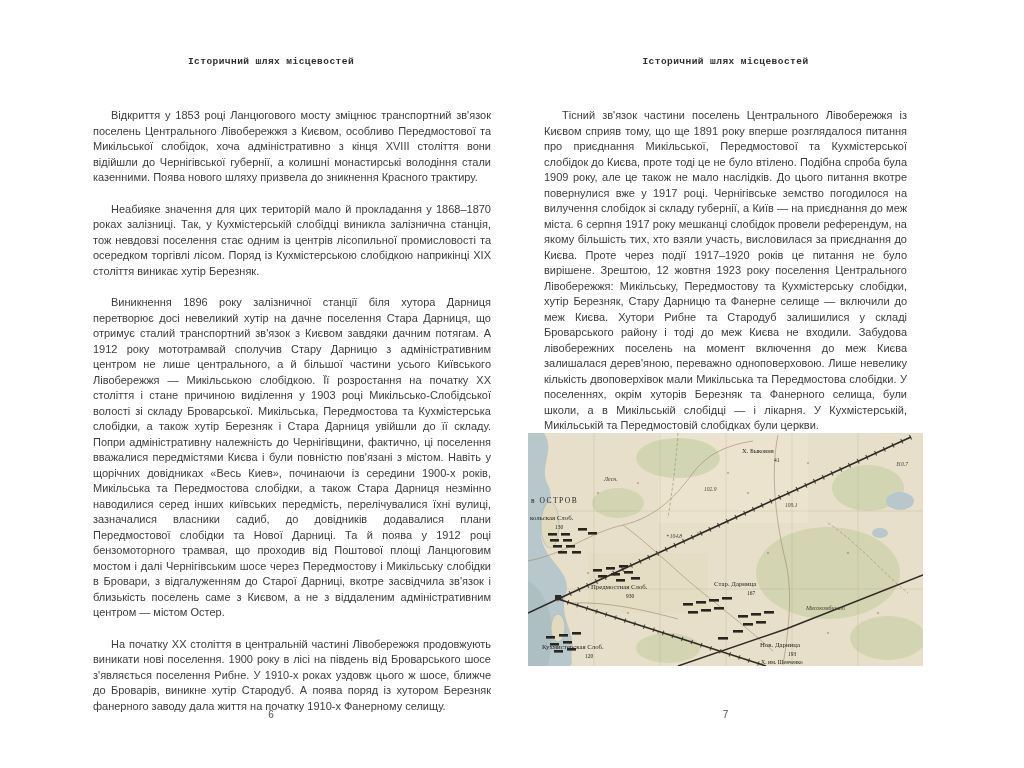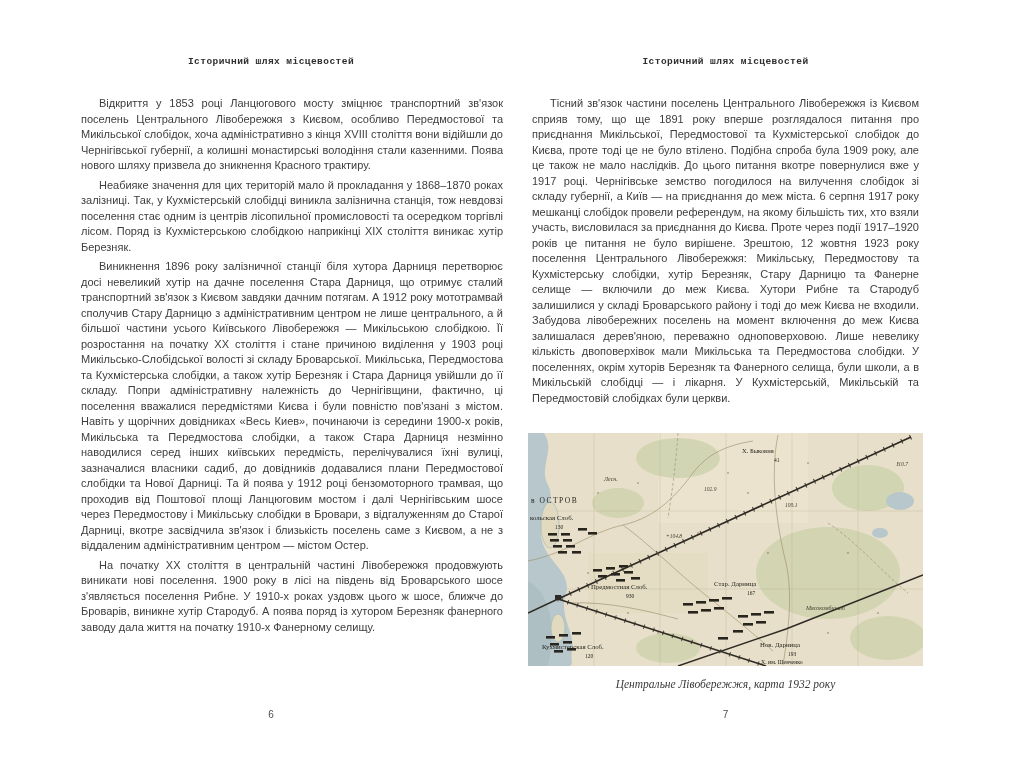--- a/index.html
+++ b/index.html
@@ -14,21 +14,21 @@
   .page-right{left:528px;width:395px;}
   .running-head{
     position:absolute;top:56px;width:100%;text-align:center;
     font-size:9.5px;font-weight:bold;color:#2e2e2e;letter-spacing:.45px;font-family:Liberation Mono, monospace;
   }
   .page-left .running-head,.page-left .page-num{transform:translateX(-21px);}
   .body-text{
     position:absolute;top:92px;width:100%;
     font-size:11px;line-height:15.5px;text-align:justify;color:#3d3d3d;
   }
-  .body-text p{margin:4px;text-indent:18px;}
+  .body-text p{margin:16px;text-indent:18px;}
   .page-num{
     position:absolute;top:709px;width:100%;text-align:center;
     font-size:10px;color:#4e4e4e;
   }
   .figure{position:absolute;left:0;top:433px;width:433px;}
   .map-frame{display:block;width:395px;height:233px;}
   .caption{
     position:absolute;top:678px;width:100%;text-align:center;
     font-family:"Liberation Serif",serif;font-style:italic;
     font-size:11.5px;color:#3a3a3a;
@@ -192,15 +192,14 @@
         <text class="map-elev" x="278" y="177" font-size="6">Мясокомбинат</text>
         <text class="map-label" x="232" y="214" font-size="6.8">Нов. Дарница</text>
         <text class="map-label" x="260" y="223" font-size="5.5">193</text>
         <text class="map-label" x="233" y="231" font-size="5.8">Х. им. Шевченко</text>
         <text class="map-label" x="14" y="216" font-size="6.8">Кухмистерская Слоб.</text>
         <text class="map-label" x="57" y="225" font-size="5.5">120</text>
       </g>
     </svg>
   </figure>
 
-  <figcaption class="caption">Центральне Лівобережжя, карта 1932 року</figcaption>
   <div class="page-num">7</div>
 </section>
 
 </body></html>

